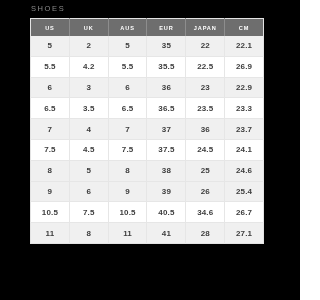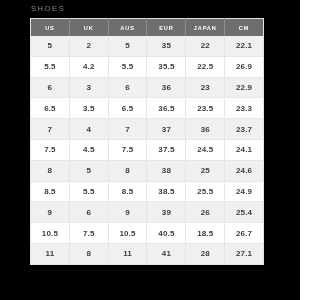--- a/index.html
+++ b/index.html
@@ -143,42 +143,34 @@
           <td>24.1</td>
         </tr>
         <tr class="row-shade">
           <td>8</td>
           <td>5</td>
           <td>8</td>
           <td>38</td>
           <td>25</td>
           <td>24.6</td>
         </tr>
-        <tr class="row-plain">
-          <td>8.5</td>
-          <td>5.5</td>
-          <td>8.5</td>
-          <td>38.5</td>
-          <td>25.5</td>
-          <td>24.9</td>
-        </tr>
         <tr class="row-shade">
           <td>9</td>
           <td>6</td>
           <td>9</td>
           <td>39</td>
           <td>26</td>
           <td>25.4</td>
         </tr>
         <tr class="row-plain">
           <td>10.5</td>
           <td>7.5</td>
           <td>10.5</td>
           <td>40.5</td>
-          <td>18.5</td>
+          <td>34.6</td>
           <td>26.7</td>
         </tr>
         <tr class="row-shade">
           <td>11</td>
           <td>8</td>
           <td>11</td>
           <td>41</td>
           <td>28</td>
           <td>27.1</td>
         </tr>

